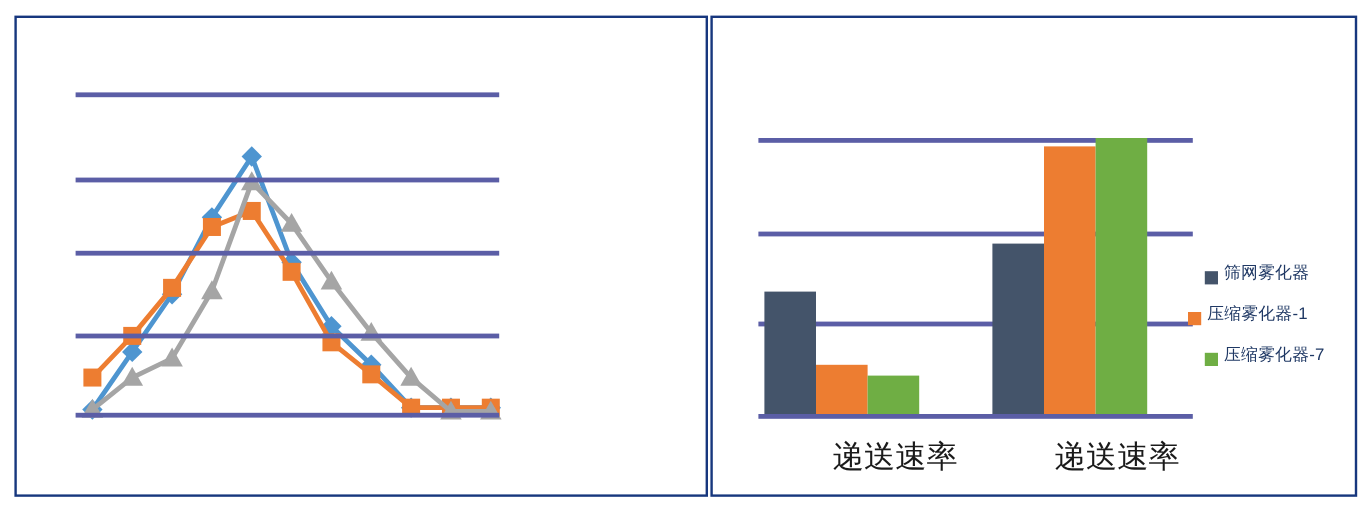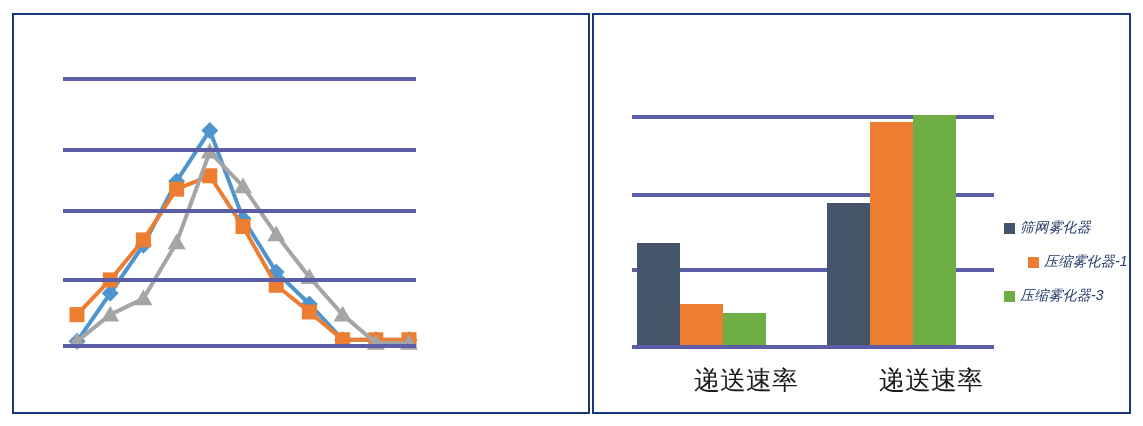--- a/index.html
+++ b/index.html
@@ -17,21 +17,21 @@
   .axisline{position:absolute;height:4px;background:#5b5ea6;}
 
   
   .legend-line{position:absolute;}
 
   
   .bar{position:absolute;bottom:0;}
   .cat-label{position:absolute;color:#1a1a1a;font-size:26px;font-family:"Liberation Serif","DejaVu Serif",serif;white-space:nowrap;text-align:right;}
 
   .legend-bar{position:absolute;}
-  .lgb-item{position:absolute;display:flex;align-items:center;font-style:italic;}
+  .lgb-item{position:absolute;display:flex;align-items:flex-end;}
   .lgb-swatch{width:11px;height:11px;}
   .lgb-text{margin-left:5px;color:#1f3864;font-size:14px;white-space:nowrap;letter-spacing:.2px;}
 
   svg{display:block;overflow:visible;}
 </style>
 </head>
 <body>
 
 <div class="canvas">
 
@@ -113,25 +113,25 @@
         </div>
       <div id="bar-cats">
           <div class="cat-label" style="left: 100px; top: 348px;">递送速率</div>
           <div class="cat-label" style="left: 285px; top: 348px;">递送速率</div>
         </div>
       <div class="legend-bar" id="bar-legend">
           <div class="lgb-item" style="left: 410px; top: 204px;">
             <div class="lgb-swatch" style="background: rgb(68, 84, 106);"></div>
             <div class="lgb-text">筛网雾化器</div>
           </div>
-          <div class="lgb-item" style="left: 434px; top: 238px;">
+          <div class="lgb-item" style="left: 396px; top: 238px;">
             <div class="lgb-swatch" style="background: rgb(237, 125, 49);"></div>
             <div class="lgb-text">压缩雾化器-1</div>
           </div>
           <div class="lgb-item" style="left: 410px; top: 272px;">
             <div class="lgb-swatch" style="background: rgb(111, 174, 68);"></div>
-            <div class="lgb-text">压缩雾化器-3</div>
+            <div class="lgb-text">压缩雾化器-7</div>
           </div>
         </div>
     </div>
   </div>
 
 </div>
 
 </body></html>

